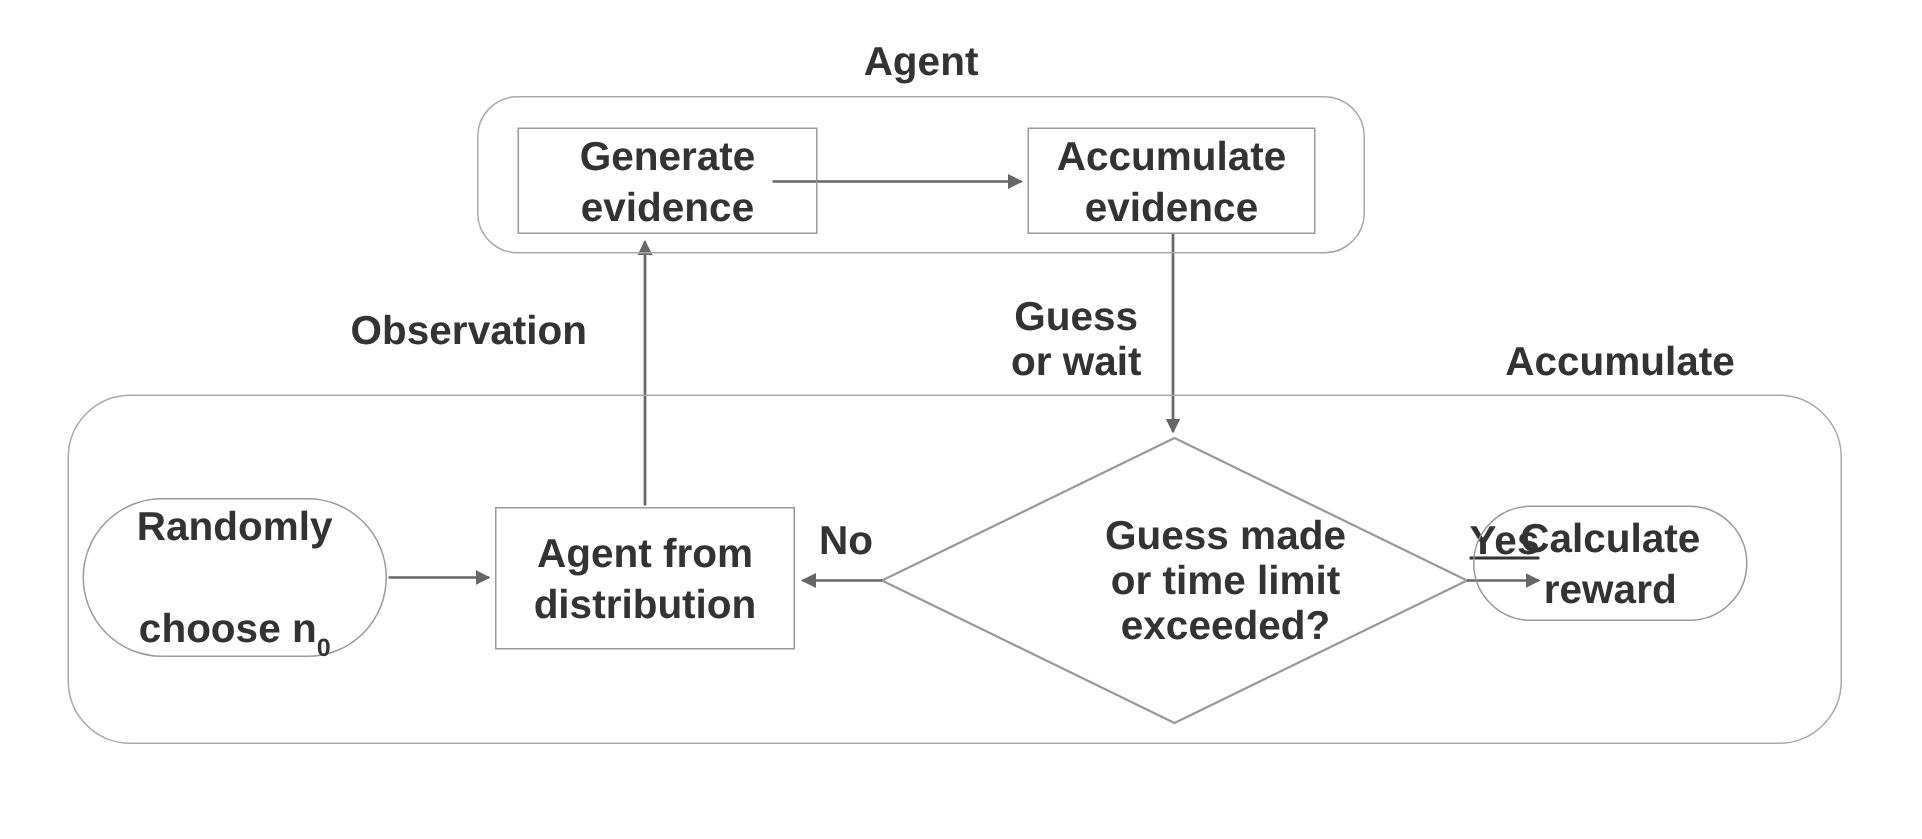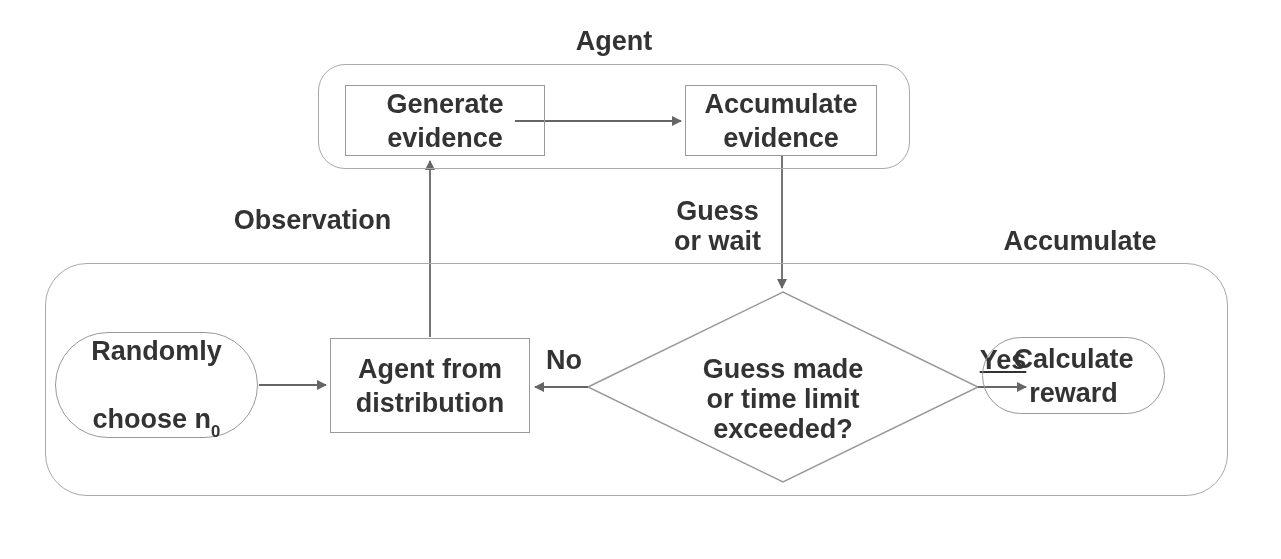--- a/index.html
+++ b/index.html
@@ -83,21 +83,21 @@
   <div class="shape pill" style="left:55px; top:332px; width:203px; height:106px;">
     <div>
       <div>Randomly</div>
       <div><span>choose n</span><sub>0</sub></div>
     </div>
   </div>
 
   <div class="shape" style="left:330px; top:338px; width:200px; height:95px;">Agent from
 distribution</div>
 
-  <div class="label" style="left:653px; top:342px; width:260px;margin-top:12px;">Guess made
+  <div class="label" style="left:687px; top:342px; width:260px;">Guess made
 or time limit
 exceeded?</div>
 
   <div class="label" style="left:540px; top:345px; width:48px;">No</div>
 
   <div class="label" style="left:976px; top:345px; width:54px;text-decoration:underline;">Yes</div>
 
   <div class="shape pill" style="left:982px; top:337px; width:183px; height:77px;">Calculate
 reward</div>
 

